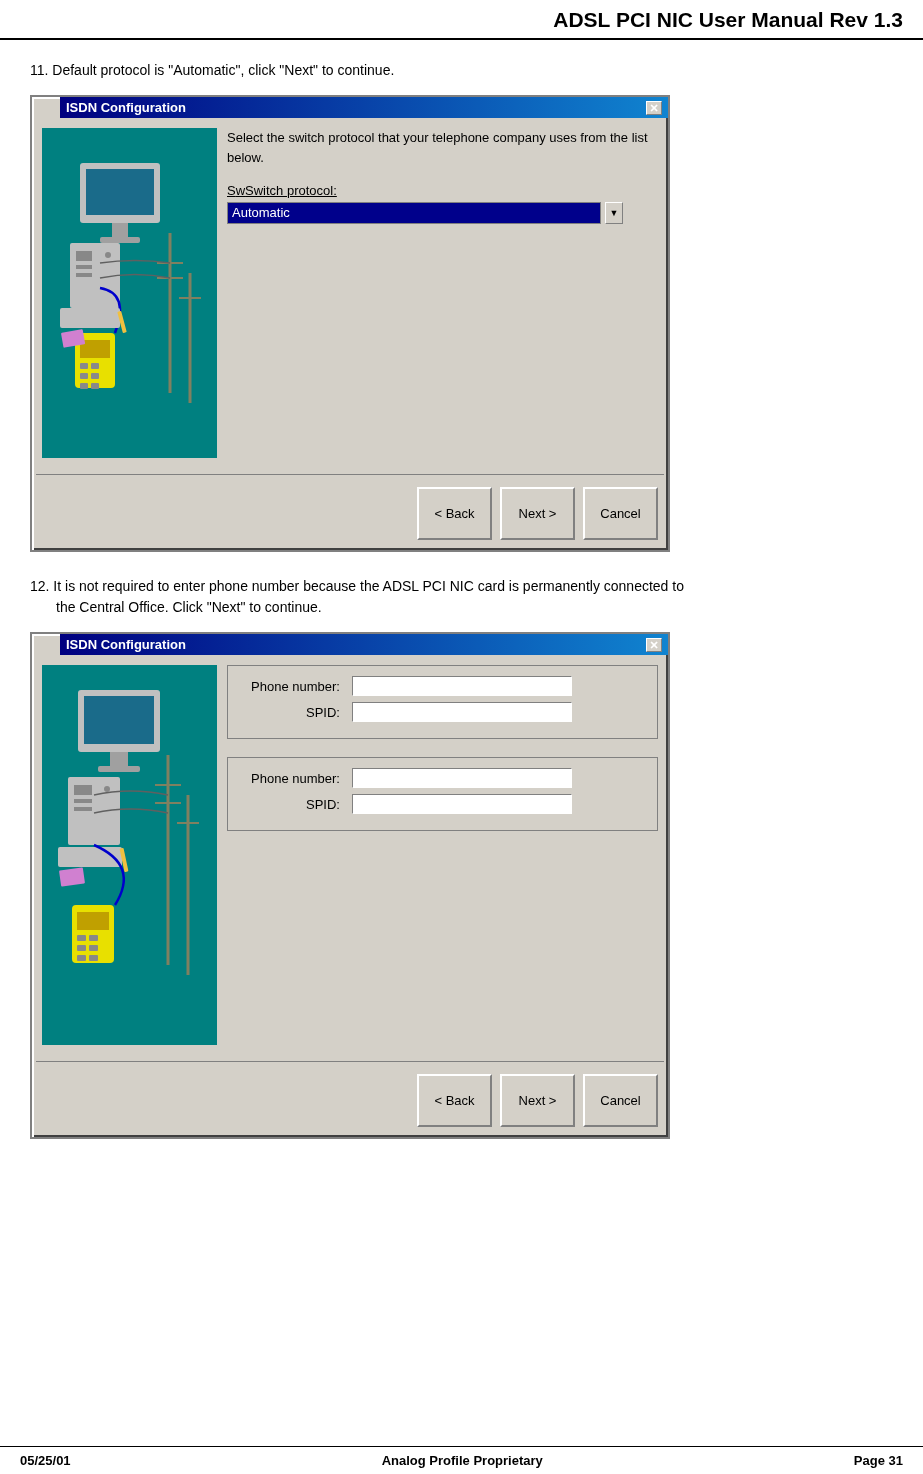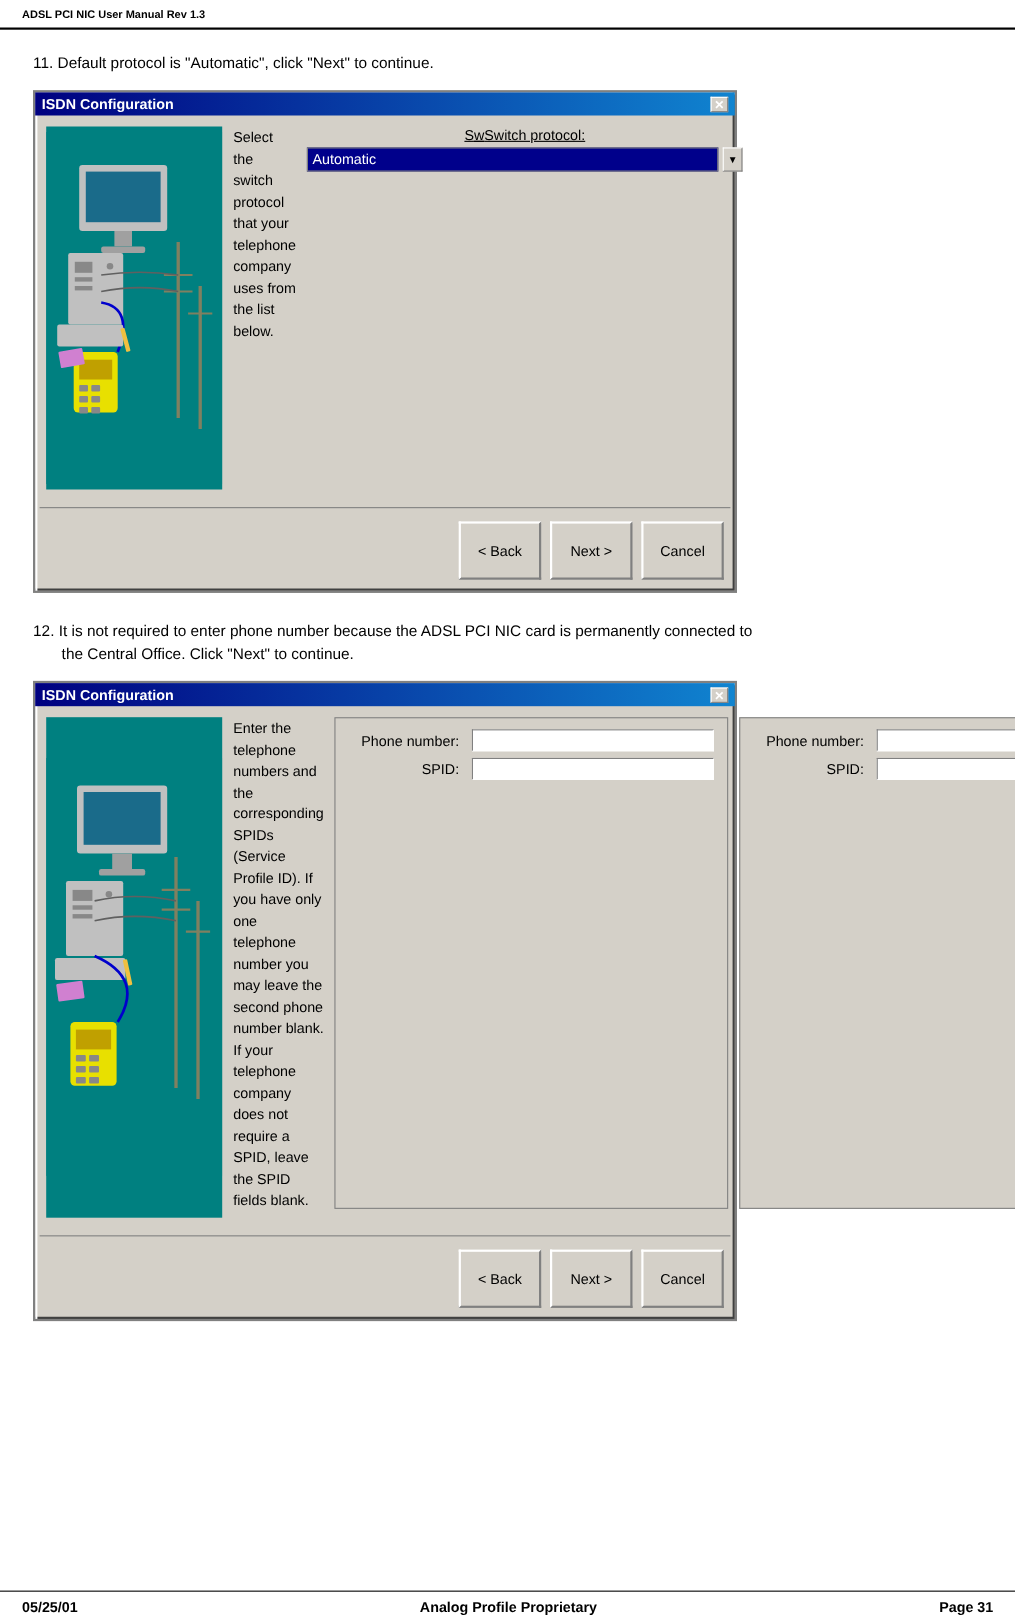--- a/index.html
+++ b/index.html
@@ -7,24 +7,24 @@
       width: 923px;
       min-height: 1474px;
       background: #fff;
       font-family: Arial, sans-serif;
       font-size: 14px;
       color: #000;
     }
 
     
     .page-header {
-      text-align: left;
+      text-align: right;
       padding: 8px 20px 6px;
       border-bottom: 2px solid #000;
-      font-size: 10px;
+      font-size: 21px;
       font-weight: bold;
     }
 
     
     .page-footer {
       position: absolute;
       bottom: 0;
       left: 0;
       right: 0;
       border-top: 1px solid #000;
@@ -57,20 +57,21 @@
 
     .dialog-titlebar {
       background: linear-gradient(to right, #000080, #1084d0);
       color: #fff;
       padding: 3px 6px;
       display: flex;
       justify-content: space-between;
       align-items: flex-end;
       font-size: 13px;
       font-weight: bold;
+      margin-left: 28px;
     }
 
     .dialog-close-btn {
       background: #d4d0c8;
       border: 1px solid;
       border-color: #fff #808080 #808080 #fff;
       width: 16px;
       height: 14px;
       font-size: 11px;
       display: flex;
@@ -82,35 +83,34 @@
 
     .dialog-body {
       display: flex;
       padding: 10px;
       gap: 10px;
     }
 
     .dialog-right {
       flex: 1;
       display: flex;
-      flex-direction: row;
+      flex-direction: column;
       gap: 10px;
     }
 
     .dialog-description {
       font-size: 13px;
       line-height: 1.5;
       margin-bottom: 6px;
     }
 
     .switch-protocol-label {
       font-size: 13px;
       text-decoration: underline;
       margin-bottom: 4px;
-      text-align: center;
     }
     .switch-protocol-label span {
       text-decoration: none;
     }
 
     .dropdown-container {
       display: flex;
       align-items: center;
       gap: 4px;
       margin-bottom: 10px;
@@ -348,21 +348,20 @@
           <line x1="105" y1="120" x2="131" y2="120" stroke="#808060" stroke-width="2"></line>
           <line x1="105" y1="138" x2="131" y2="138" stroke="#808060" stroke-width="2"></line>
           <line x1="138" y1="130" x2="138" y2="310" stroke="#808060" stroke-width="3"></line>
           <line x1="127" y1="158" x2="149" y2="158" stroke="#808060" stroke-width="2"></line>
           <path d="M44 130 Q80 122 118 130" stroke="#606060" stroke-width="1.5" fill="none"></path>
           <path d="M44 148 Q80 140 118 148" stroke="#606060" stroke-width="1.5" fill="none"></path>
         </svg>
       </div>
 
       <div class="dialog-right">
-        <p class="dialog-description">Enter the telephone numbers and the corresponding SPIDs (Service Profile ID).  If you have only one telephone number you may leave the second phone number blank.  If your telephone company does not require a SPID, leave the SPID fields blank.</p>
 
         <div class="form-section">
           <div class="form-row">
             <span class="form-label">Phone number:</span>
             <input class="form-input" type="text" value="" style="">
           </div>
           <div class="form-row">
             <span class="form-label">SPID:</span>
             <input class="form-input" type="text" value="" style="">
           </div>

